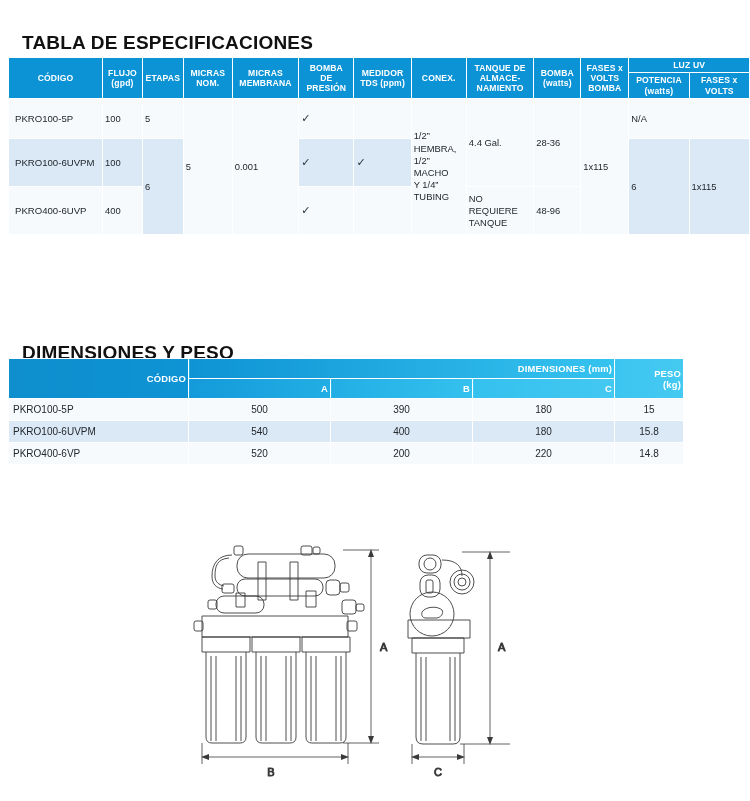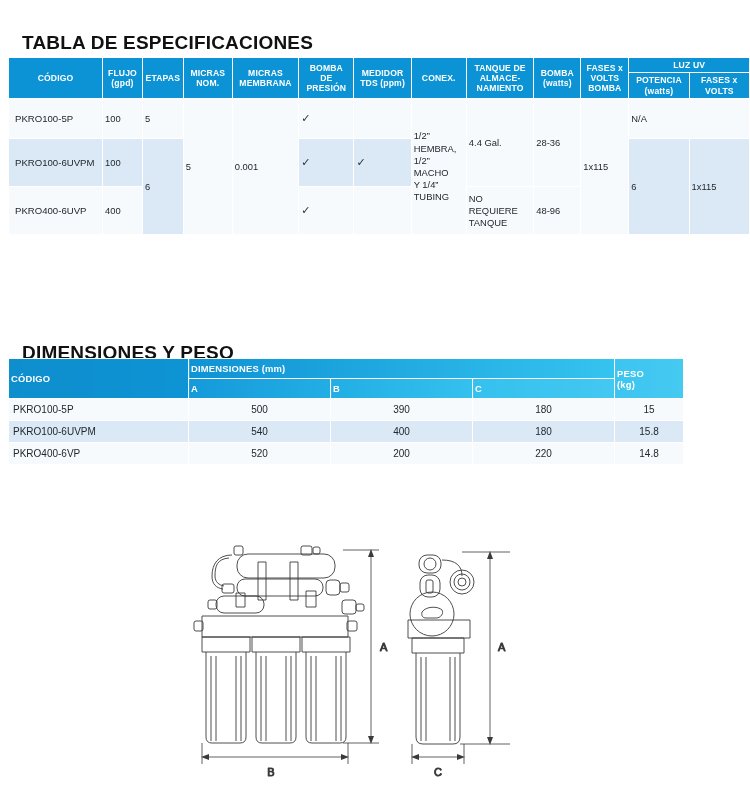--- a/index.html
+++ b/index.html
@@ -78,21 +78,21 @@
     top: 358px;
     width: 675px;
     border-collapse: collapse;
     table-layout: fixed;
     font-size: 10px;
   }
   table.dims th {
     color: #ffffff;
     font-weight: bold;
     font-size: 9.4px;
-    text-align: left;
+    text-align: right;
     vertical-align: middle;
     border: 1.6px solid #ffffff;
     padding: 4px 2px;
     letter-spacing: 0.2px;
   }
   th.g1 { background: linear-gradient(90deg,#0e8ecd 0%,#0e93d4 100%); }
   th.g2 { background: linear-gradient(90deg,#0e93d4 0%,#35c3ef 100%); }
   th.g3 { background: linear-gradient(90deg,#3cc5f0 0%,#45c9f1 100%); margin-left: 16px; }
   th.sa { background: linear-gradient(90deg,#149ada 0%,#22aee4 100%); }
   th.sb { background: linear-gradient(90deg,#22aee4 0%,#34c1ee 100%); }

